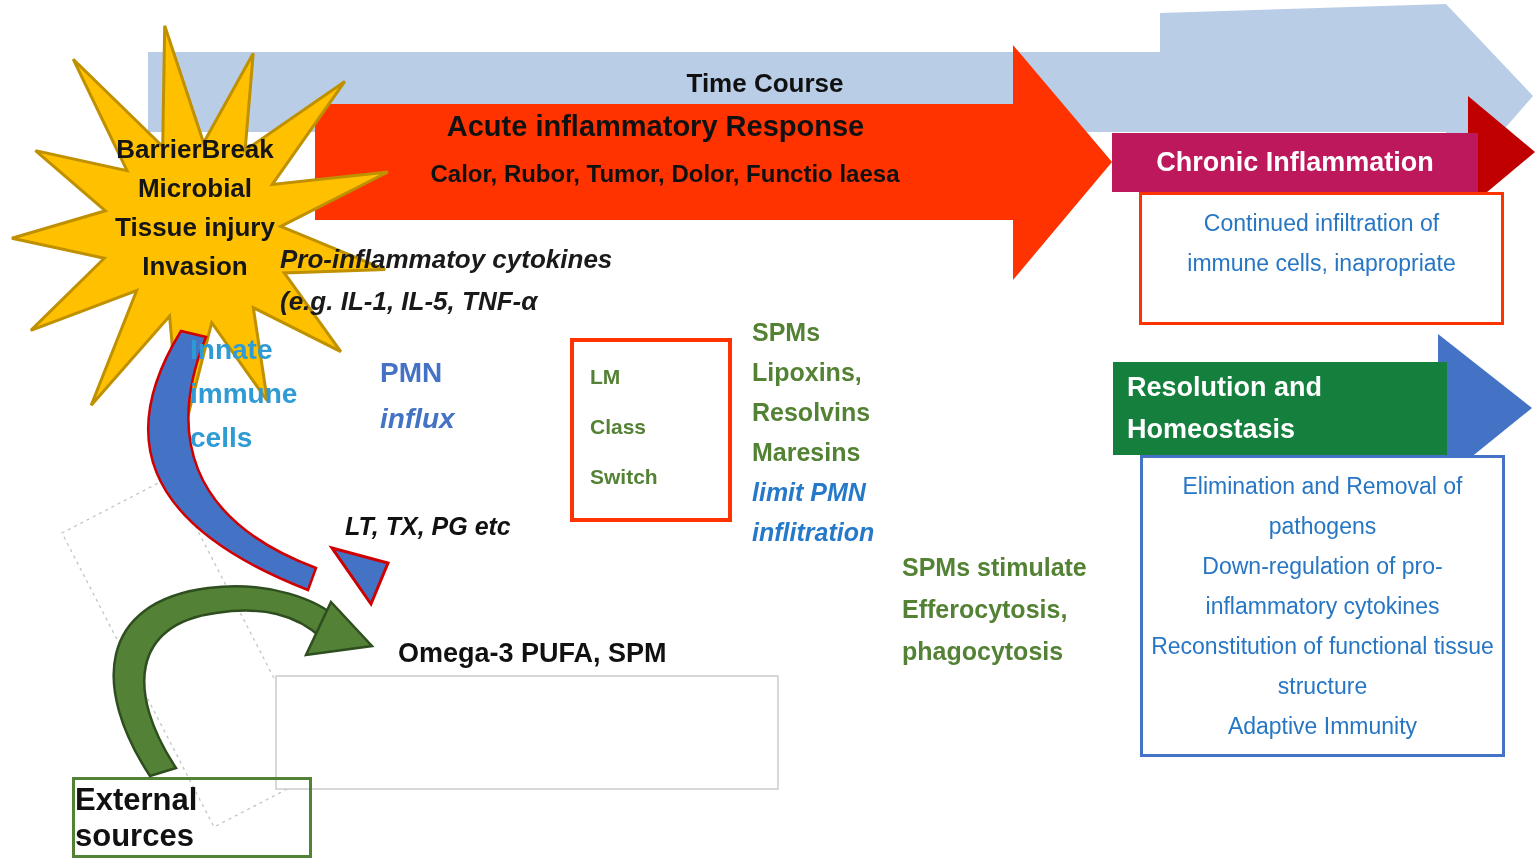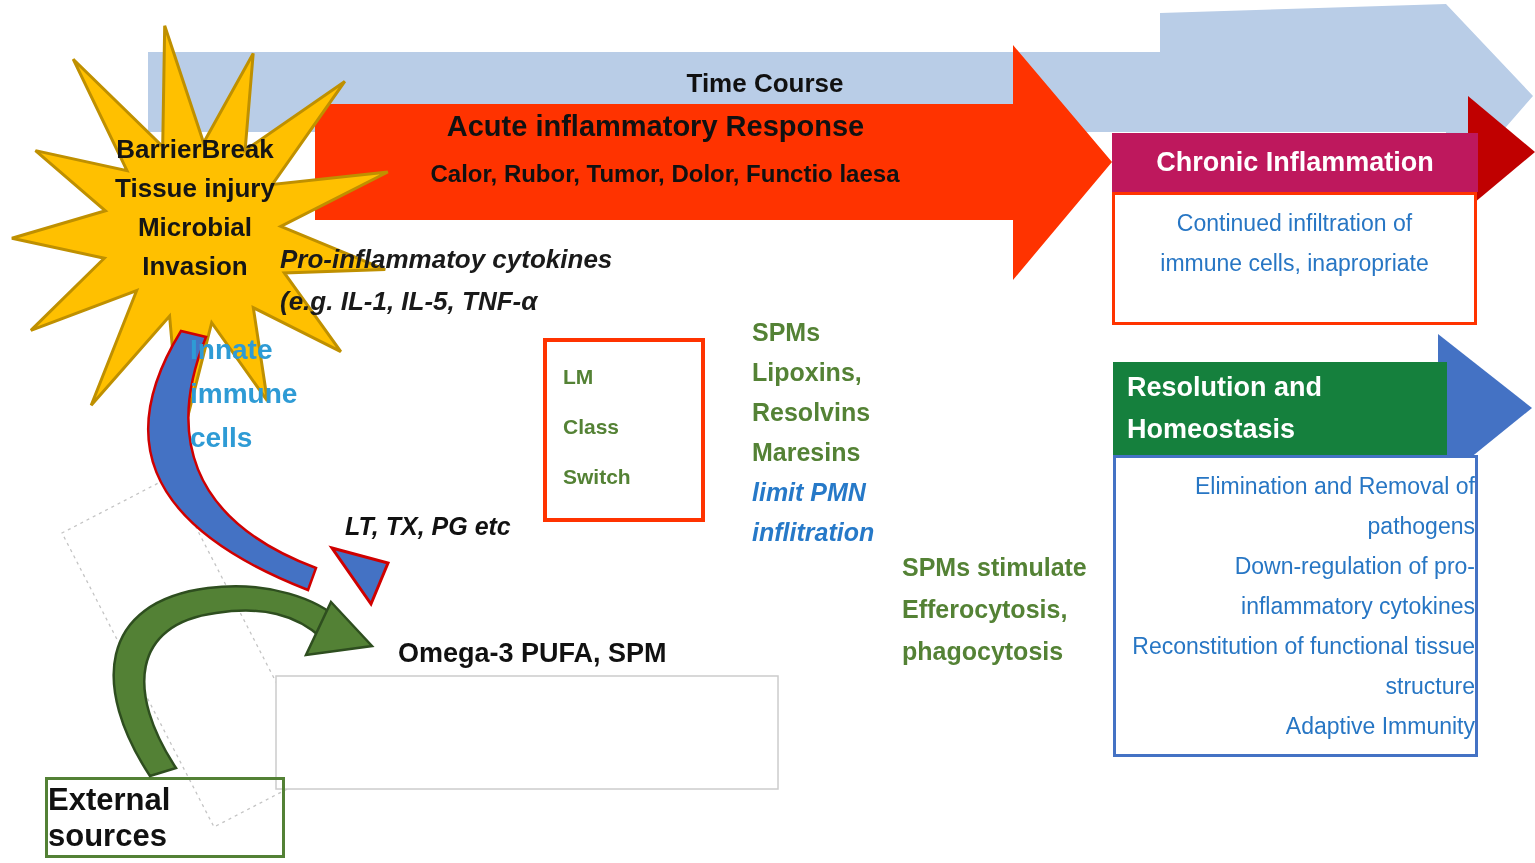--- a/index.html
+++ b/index.html
@@ -15,25 +15,25 @@
   .band-blue{background:#B9CDE7;}
   .band-red{background:#FF3300;}
   .head-darkred{background:#C00000;}
   .head-blue{background:#4472C4;}
   
   .banner{position:absolute;color:#fff;font-weight:bold;}
   .chronic-banner{left:1112px;top:133px;width:366px;height:59px;background:#be185d;
     display:flex;align-items:center;justify-content:center;font-size:27px;}
   .resolution-banner{left:1113px;top:362px;width:334px;height:93px;background:#15803d;
     padding:4px 0 0 14px;font-size:27px;line-height:42px;}
-  .box{position:absolute;background:#fff;}
+  .box{position:absolute;background:#fff;margin-left:27px;}
   .chronic-box{left:1112px;top:192px;width:365px;height:133px;border:3px solid #FF3300;
     padding-top:8px;text-align:center;font-size:23px;line-height:40px;color:#2776C4;}
   .resolution-box{left:1113px;top:455px;width:365px;height:302px;border:3px solid #4472C4;
-    padding-top:8px;text-align:right;font-size:23px;line-height:40px;color:#2776C4;}
+    padding-top:8px;text-align:center;font-size:23px;line-height:40px;color:#2776C4;}
   .lm-box{left:543px;top:338px;width:162px;height:184px;border:4px solid #FF3300;background:transparent;
     padding:10px 0 0 16px;font-size:21px;font-weight:bold;color:#548235;line-height:50px;}
   .external-box{left:45px;top:777px;width:240px;height:81px;border:3px solid #538135;background:transparent;
     display:flex;align-items:center;justify-content:center;font-size:31px;font-weight:bold;color:#111;}
   
   .tc-label{left:615px;top:68px;width:300px;text-align:center;font-size:26px;font-weight:bold;}
   .acute-title{left:328px;top:110px;width:655px;text-align:center;font-size:29px;font-weight:bold;}
   .acute-sub{left:340px;top:160px;width:650px;text-align:center;font-size:24px;font-weight:bold;}
   .star-text{left:80px;top:130px;width:230px;text-align:center;font-size:26px;font-weight:bold;line-height:39px;color:#151515;}
   .cyto-text{left:280px;top:238px;font-size:26px;font-style:italic;font-weight:600;line-height:42px;color:#1a1a1a;}
@@ -104,36 +104,40 @@
     <path d="M 150 776 C 92 688 98 602 208 588 C 268 580 320 600 340 621 L 323 639 C 296 614 262 606 216 613 C 132 624 126 692 176 768 Z" fill="#538135" stroke="#2E4E1F" stroke-width="2.5"></path>
     <polygon points="331,602 372,646 306,655" fill="#538135" stroke="#2E4E1F" stroke-width="2.5"></polygon>
   </svg>
 
   <div class="abs tc-label nowrap">Time Course</div>
   <div class="abs acute-title nowrap">Acute inflammatory Response</div>
   <div class="abs acute-sub nowrap">Calor, Rubor, Tumor, Dolor, Functio laesa</div>
 
   <div class="abs star-text">
     <div class="nowrap">BarrierBreak</div>
+    <div class="nowrap">Microbial</div>
     <div class="nowrap">Tissue injury</div>
-    <div class="nowrap">Microbial</div>
     <div class="nowrap">Invasion</div>
   </div>
 
   <div class="abs cyto-text">
     <div class="nowrap">Pro-inflammatoy cytokines</div>
     <div class="nowrap">(e.g. IL-1, IL-5, TNF-α</div>
   </div>
 
   <div class="abs innate-text">
     <div class="nowrap">Innate</div>
     <div class="nowrap">immune</div>
     <div class="nowrap">cells</div>
   </div>
 
+  <div class="abs pmn-text">
+    <div class="nowrap">PMN</div>
+    <div class="nowrap it">influx</div>
+  </div>
 
   <div class="abs lt-text nowrap">LT, TX, PG etc</div>
 
   <div class="abs spm-list">
     <div class="nowrap">SPMs</div>
     <div class="nowrap">Lipoxins,</div>
     <div class="nowrap">Resolvins</div>
     <div class="nowrap">Maresins</div>
     <div class="nowrap blue">limit PMN</div>
     <div class="nowrap blue">inflitration</div>

